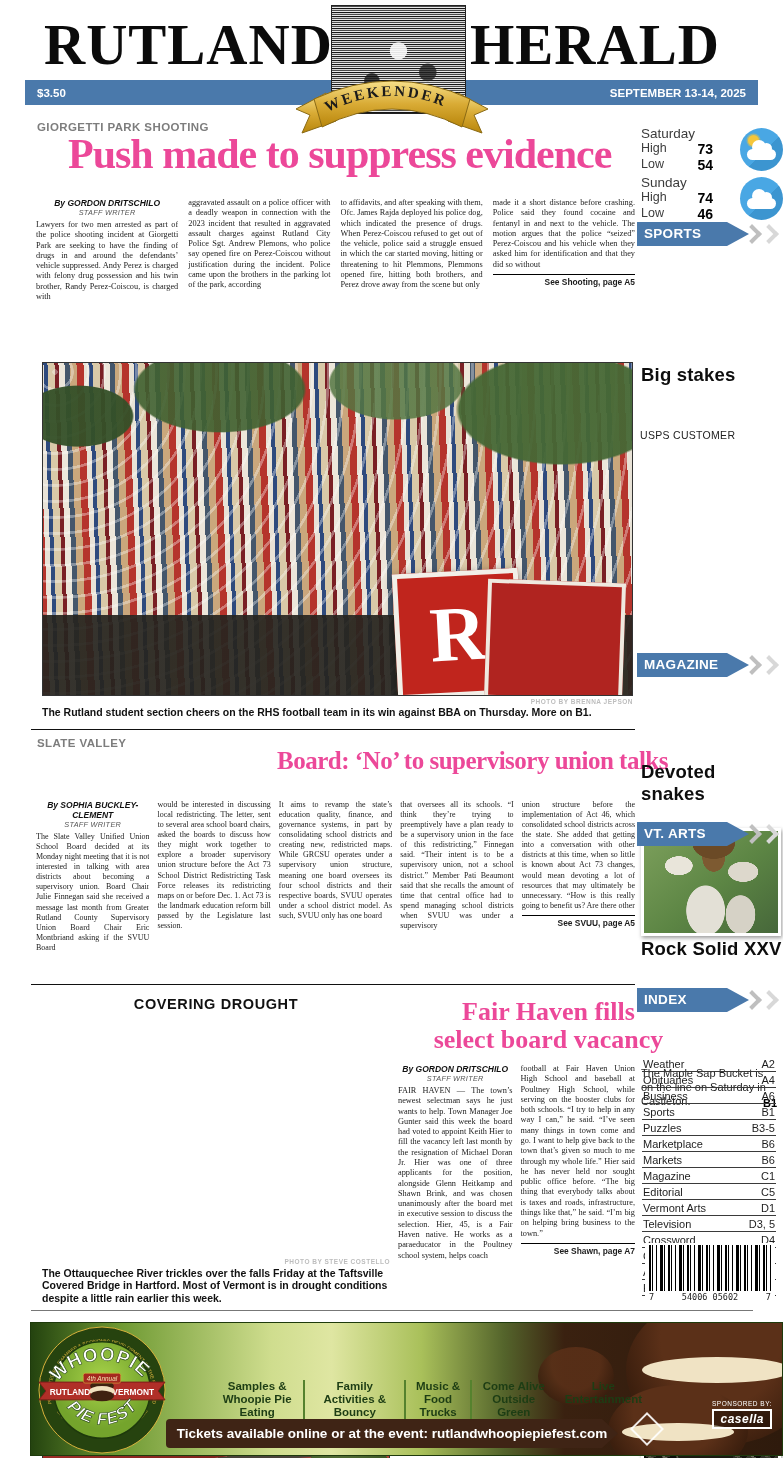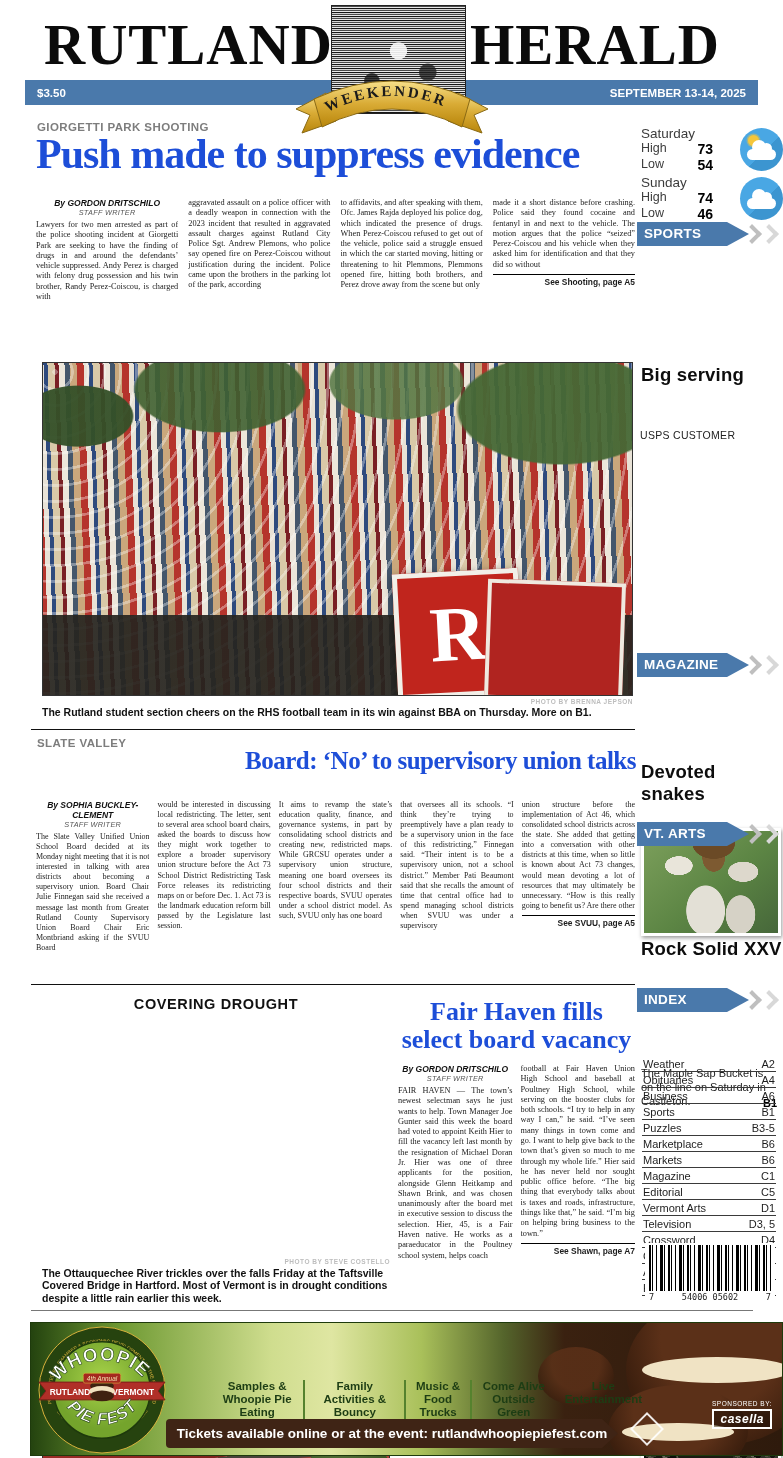--- a/index.html
+++ b/index.html
@@ -18,21 +18,21 @@
       repeating-linear-gradient(0deg,#161616 0 1px,#e9e9e9 1px 2px,#4c4c4c 2px 3px,#d4d4d4 3px 4px),
       repeating-linear-gradient(90deg,#000 0 1px,transparent 1px 3px);
     background-color:#777;}
   .datebar{left:25px;top:80px;width:733px;height:25px;background:#4a79ab;z-index:1;
            display:flex;justify-content:space-between;align-items:center;
            color:#fff;font-weight:bold;font-size:11.5px;padding:0 12px;box-sizing:border-box;}
   .ribbon{left:292px;top:57px;width:200px;height:82px;z-index:4;}
 
   
   .kicker{font-weight:bold;font-size:11.5px;color:#7d7d7d;letter-spacing:.4px;}
-  .headline{font-family:"Liberation Serif","DejaVu Serif",serif;font-weight:bold;color:#1d4ed8;line-height:1.05;}
+  .headline{font-family:"Liberation Serif","DejaVu Serif",serif;font-weight:bold;color:#ec4899;line-height:1.05;margin-left:32px;}
   .h1{font-size:42px;letter-spacing:-1px;}
   .h2{font-size:25px;letter-spacing:-.5px;text-align:right;}
   .h3{font-size:26px;text-align:center;line-height:1.08;}
   .sechead{font-weight:bold;font-size:14.5px;letter-spacing:.6px;text-align:center;color:#111;}
 
   
   .cols{display:flex;}
   .col{flex:1;overflow:hidden;}
   .bodytext{font-family:"Liberation Serif","DejaVu Serif",serif;font-size:8.3px;line-height:1.24;
             text-align:justify;color:#1b1b1b;}
@@ -297,21 +297,21 @@
   </div>
 
   <div class="abs banner" style="top:222px;">
     <div class="bar">SPORTS</div>
     <div class="chevs">
         <div class="chev"></div>
         <div class="chev l"></div>
       </div>
   </div>
   <div class="abs polaroid ph-sports" style="left:641px;top:252px;width:140px;height:108px;"></div>
-  <div class="abs promo-h" style="left:641px;top:364px;">Big serving</div>
+  <div class="abs promo-h" style="left:641px;top:364px;">Big stakes</div>
   <div class="abs promo-t" style="left:641px;top:383px;width:136px;height:44px;">
     <span>The Maple Sap Bucket is on the line on Saturday in Castleton.</span>
     <span class="pg">B1</span>
   </div>
   <div class="abs usps" style="left:640px;top:429px;">USPS CUSTOMER</div>
 
   <div class="abs banner" style="top:653px;">
     <div class="bar">MAGAZINE</div>
     <div class="chevs">
         <div class="chev"></div>

